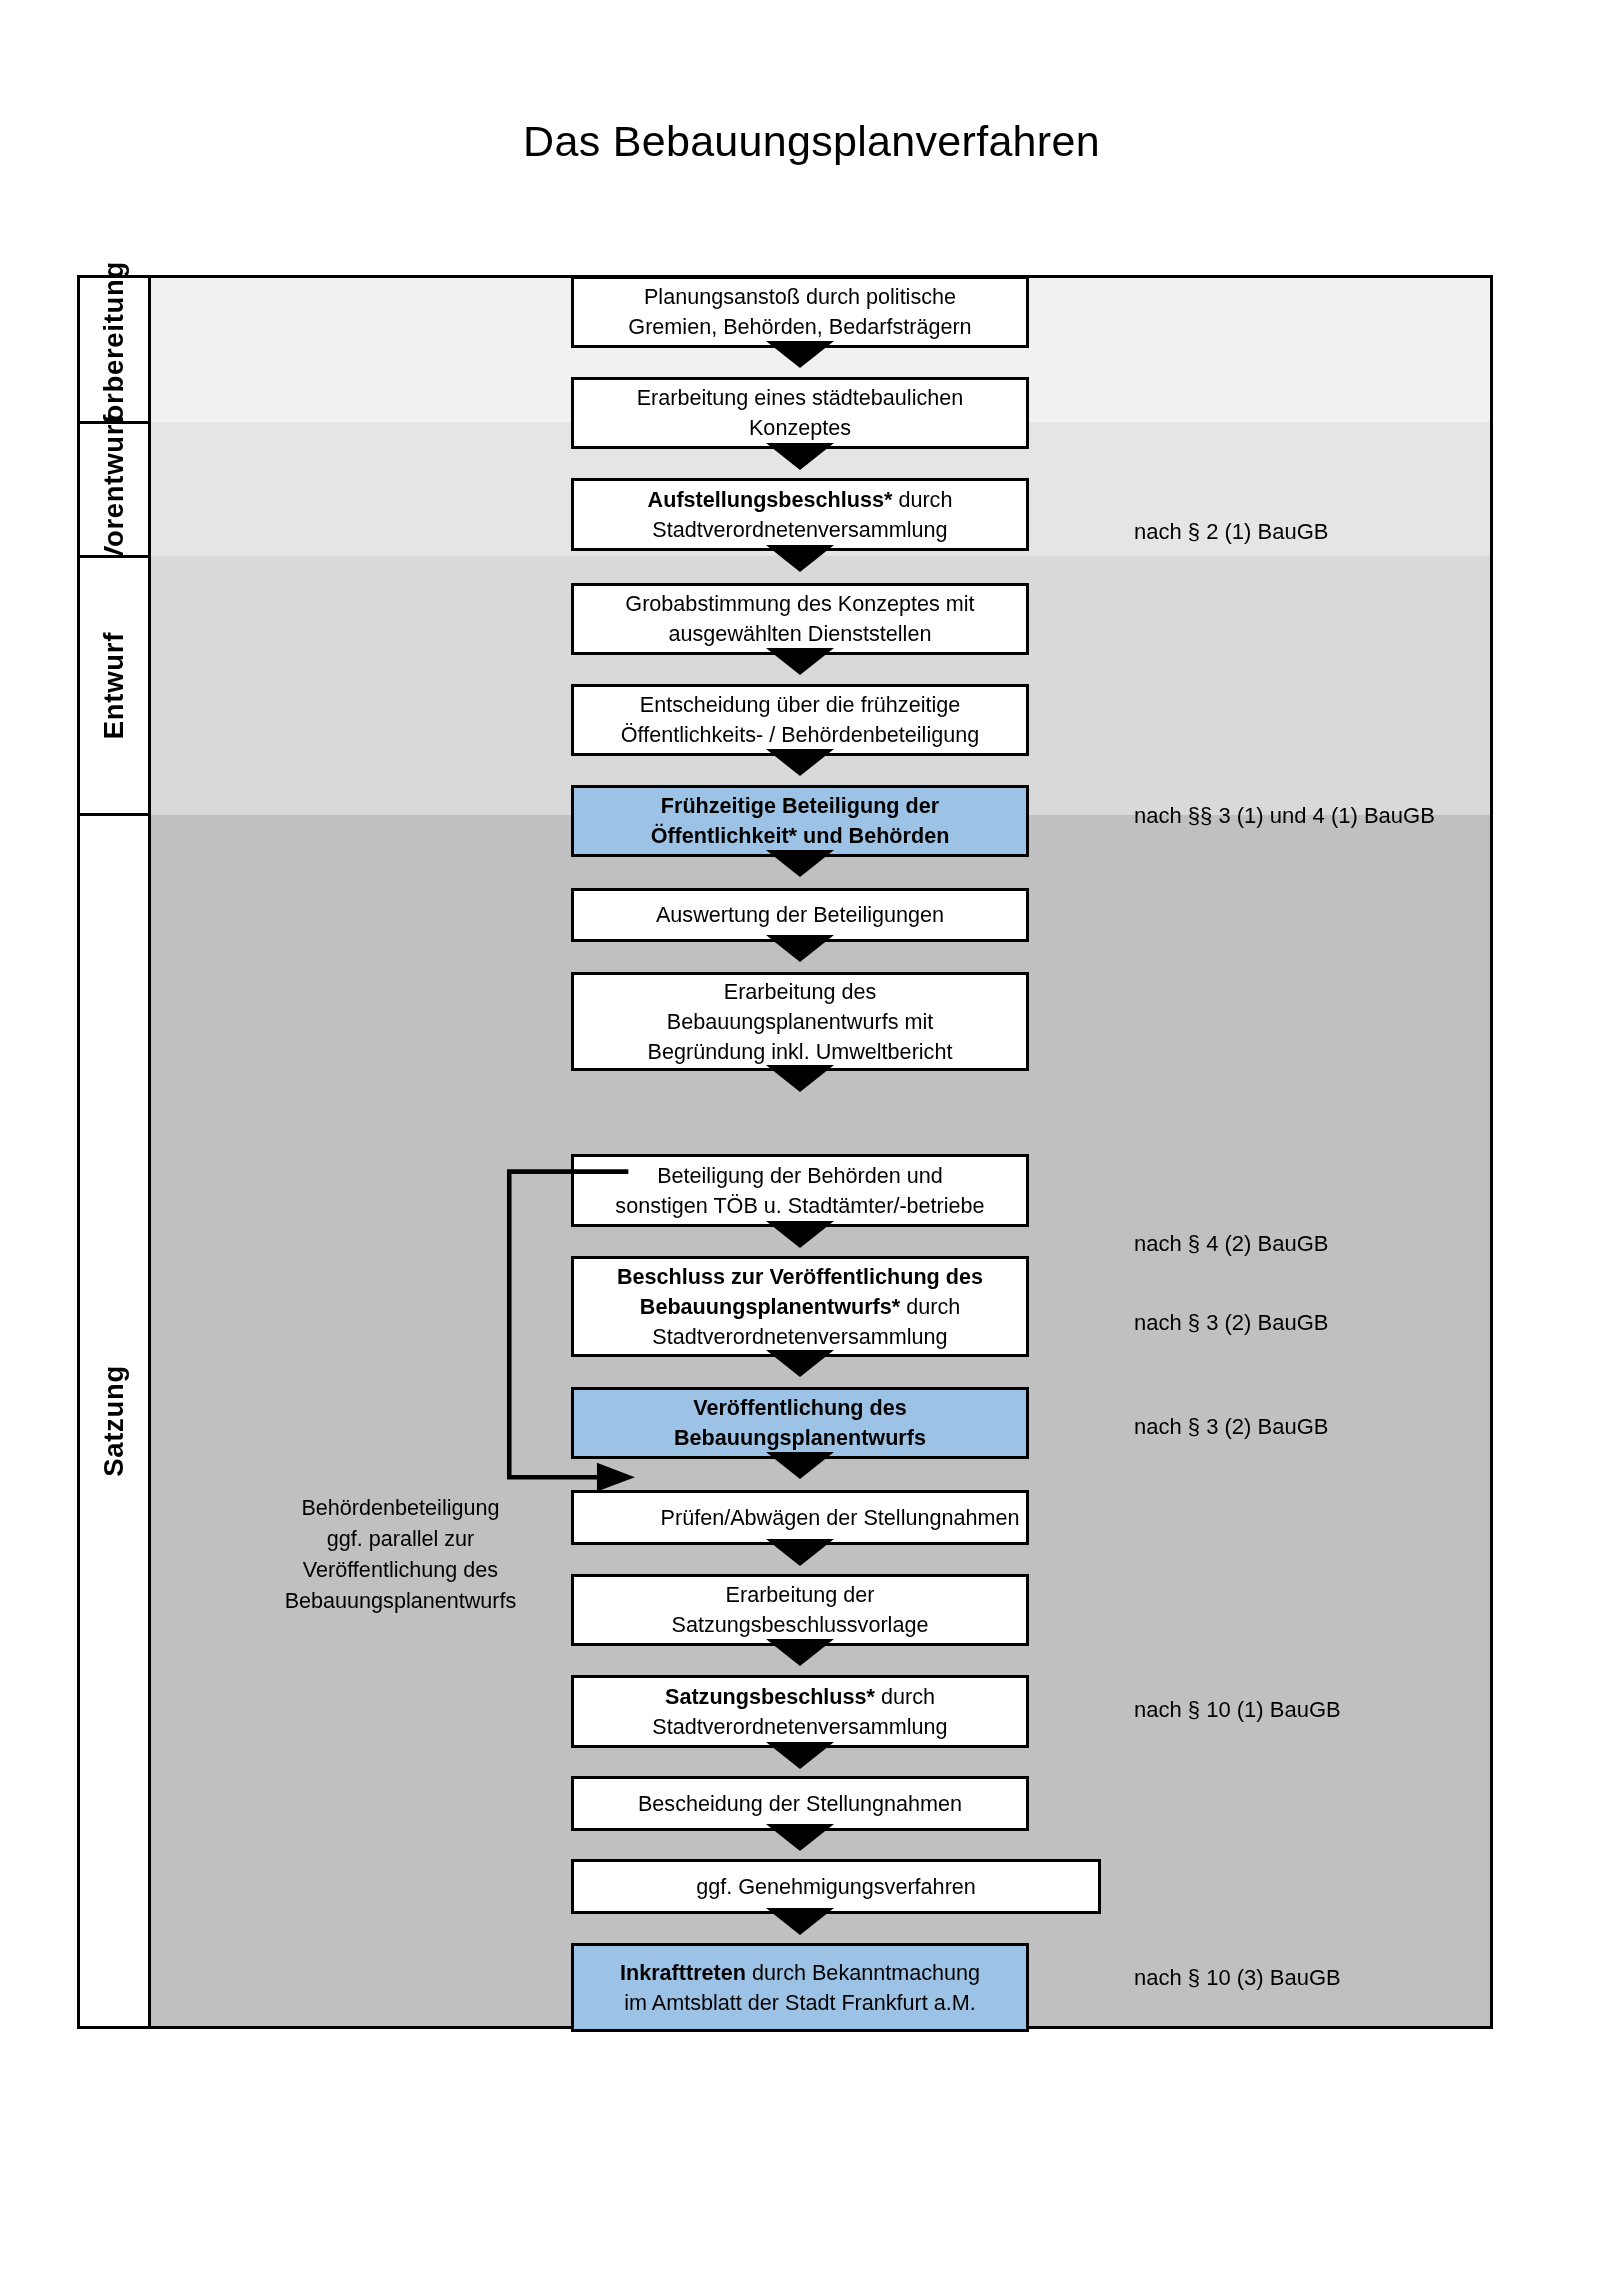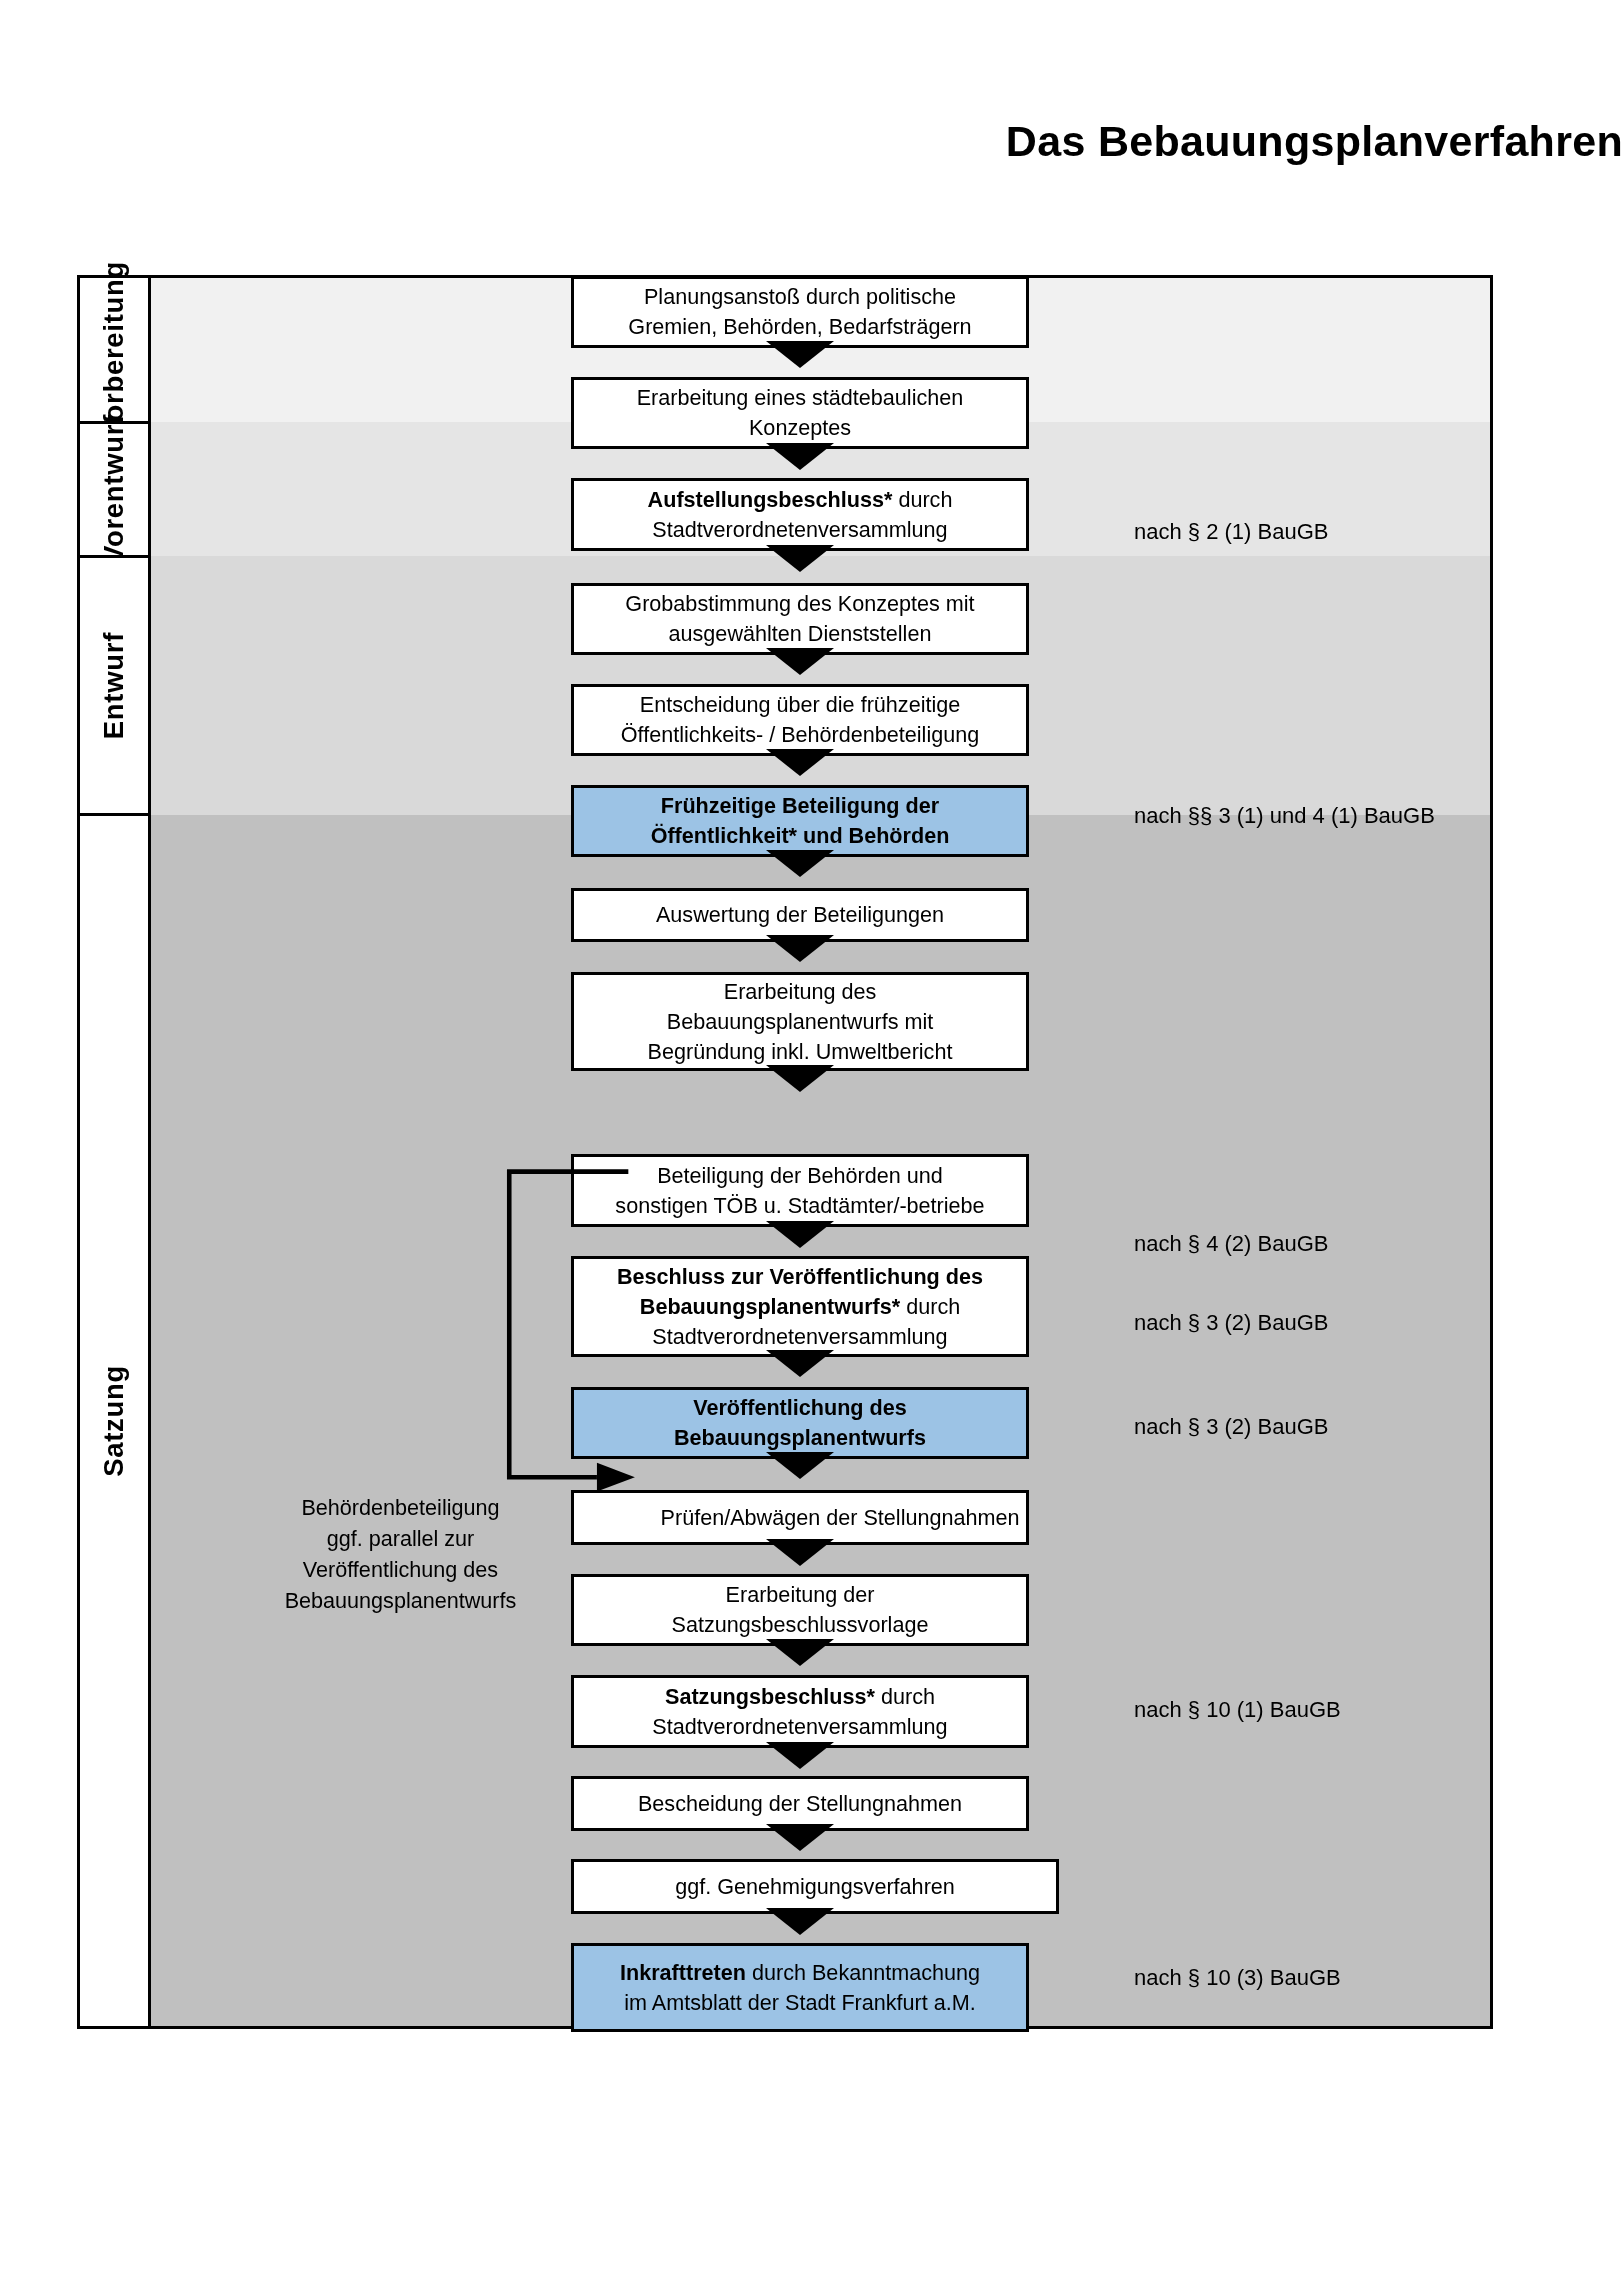--- a/index.html
+++ b/index.html
@@ -9,21 +9,21 @@
     font-family:"Liberation Sans","DejaVu Sans",sans-serif;
     color:#000;
     position:relative;
     overflow:hidden;
   }
   .page{position:absolute;left:0;top:0;width:1623px;height:2295px;}
 
   
   #title{
     position:absolute;left:0;top:117px;width:1623px;
-    text-align:right;font-size:43px;font-weight:bold;letter-spacing:0.3px;
+    text-align:center;font-size:43px;font-weight:normal;letter-spacing:0.3px;
   }
   #subtitle{
     position:absolute;left:0;top:208px;width:1623px;
     text-align:center;font-size:26px;font-weight:bold;
   }
 
   
   #frame{
     position:absolute;left:77px;top:275px;
     width:1416px;height:1754px;
@@ -221,21 +221,21 @@
           <div class="t">
             <div><b>Satzungsbeschluss*</b> durch</div>
             <div>Stadtverordnetenversammlung</div>
           </div>
         </div>
         <div class="node" style="left: 491px; top: 1498px; width: 458px; height: 55px;">
           <div class="t">
             <div>Bescheidung der Stellungnahmen</div>
           </div>
         </div>
-        <div class="node" style="left: 491px; top: 1581px; width: 488px; height: 55px;">
+        <div class="node" style="left: 491px; top: 1581px; width: 530px; height: 55px;">
           <div class="t">
             <div>ggf. Genehmigungsverfahren</div>
           </div>
         </div>
         <div class="node blue" style="left: 491px; top: 1665px; width: 458px; height: 89px;">
           <div class="t">
             <div><b>Inkrafttreten</b> durch Bekanntmachung</div>
             <div>im Amtsblatt der Stadt Frankfurt a.M.</div>
           </div>
         </div>

